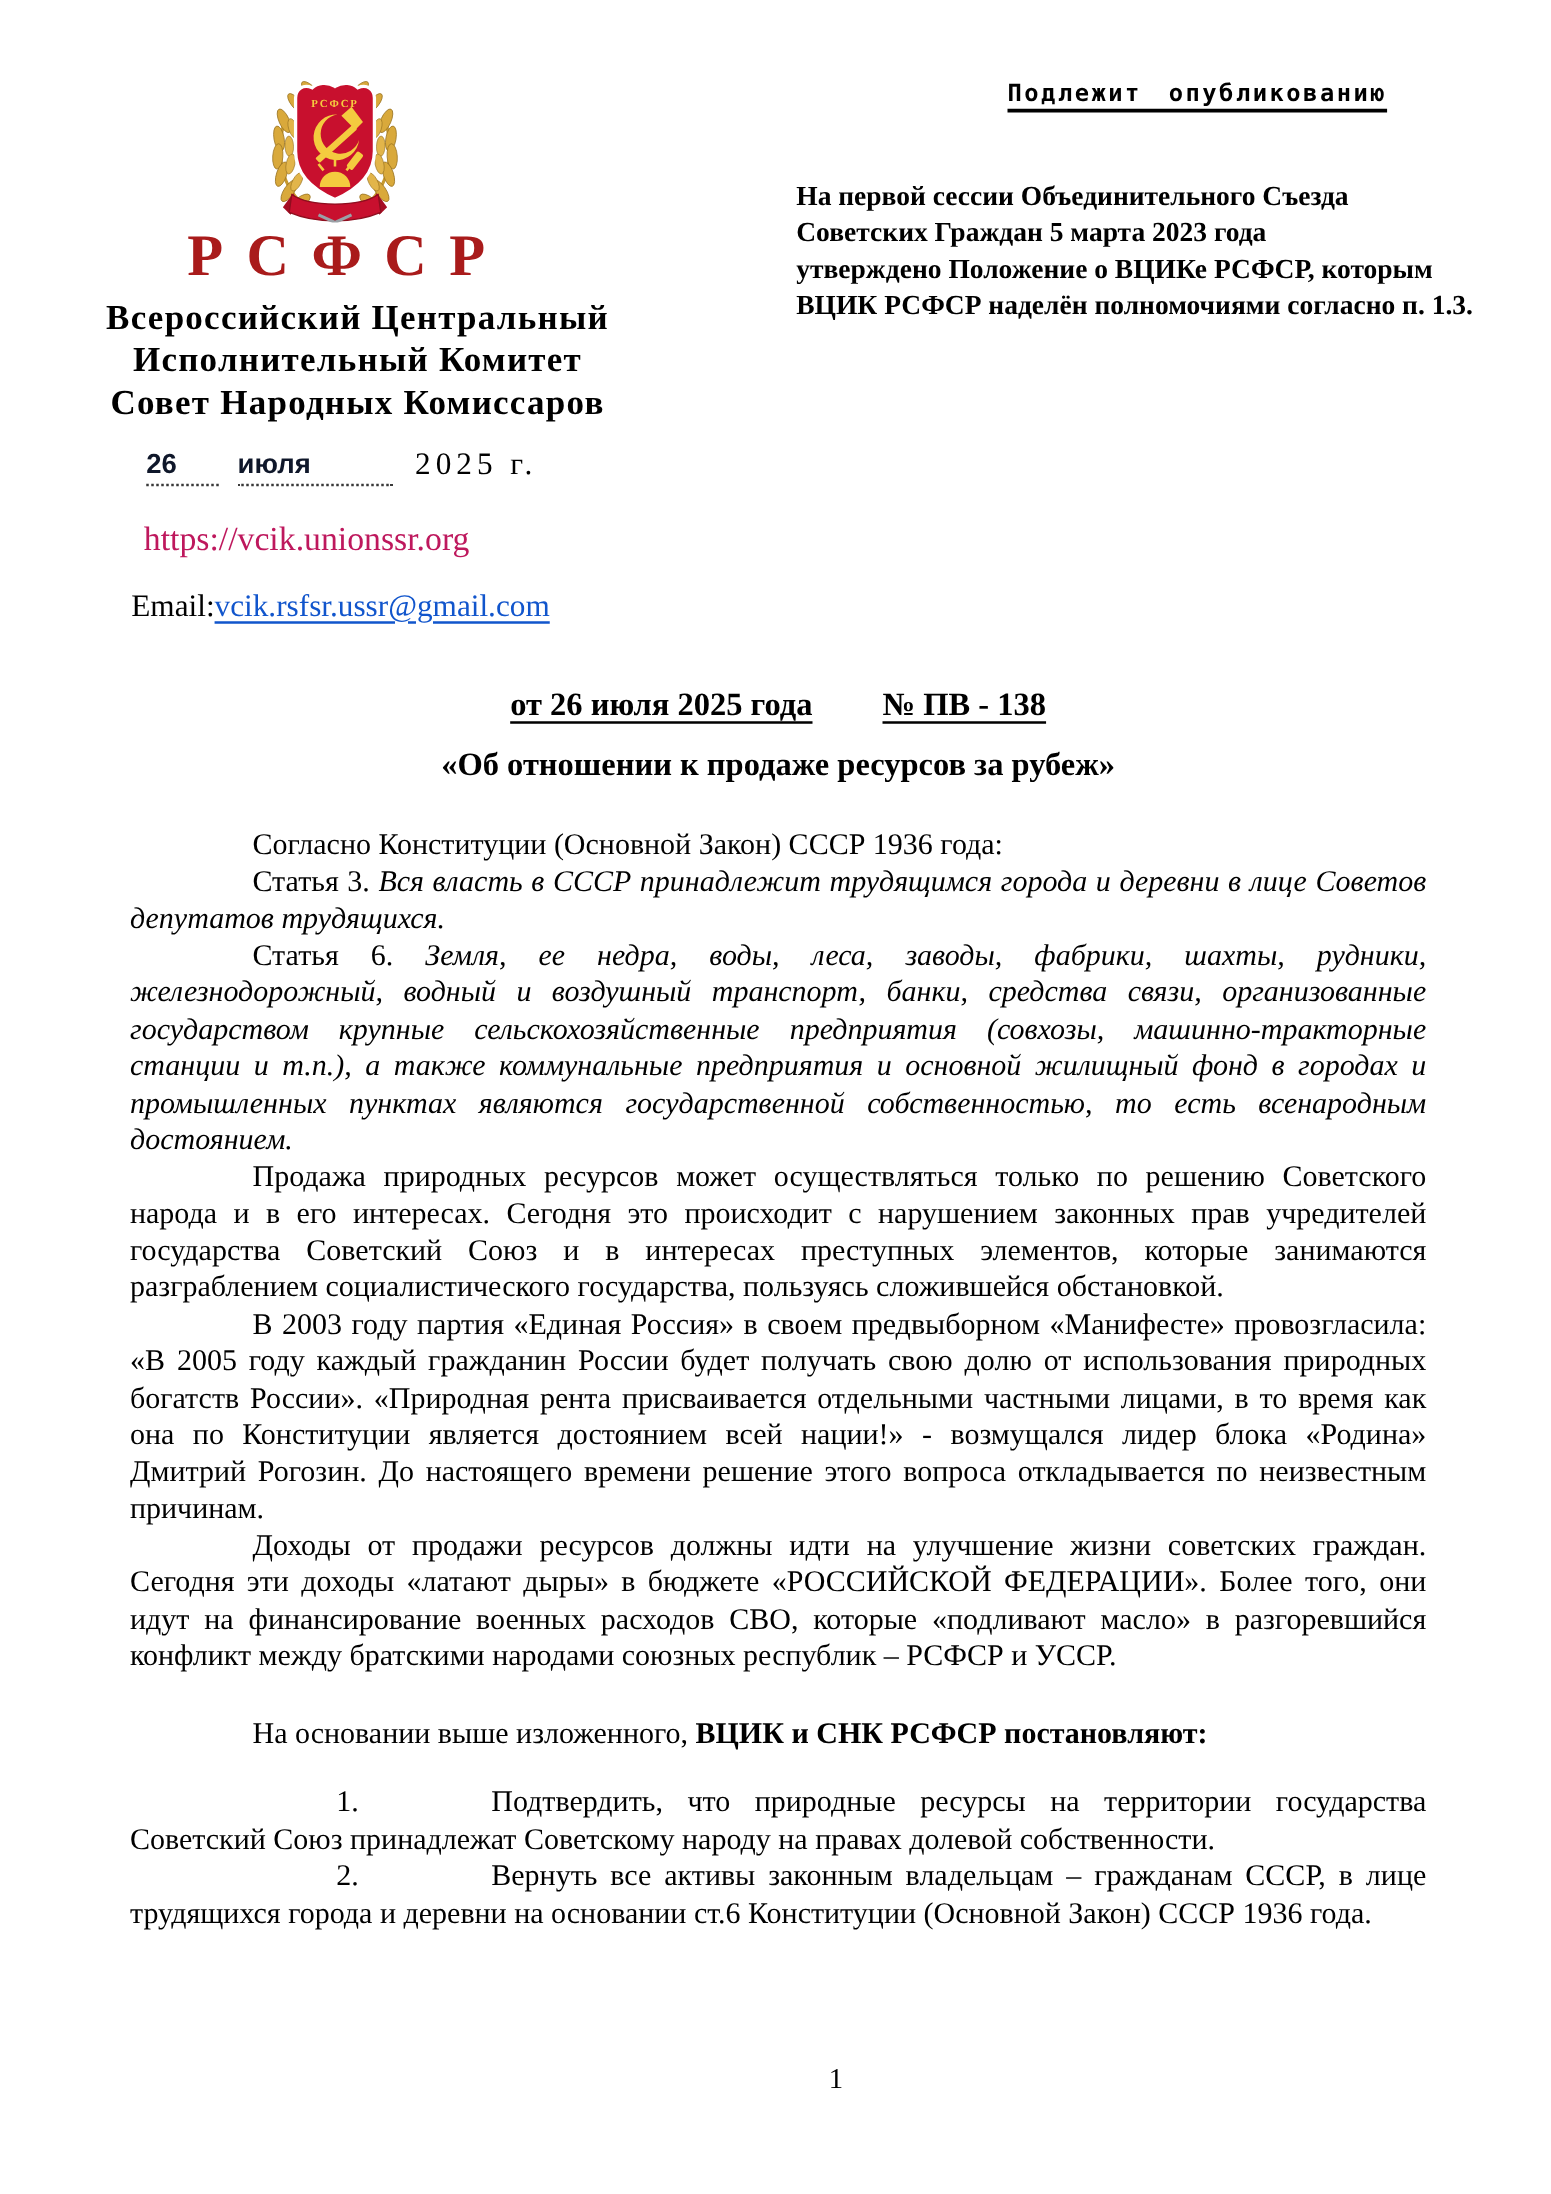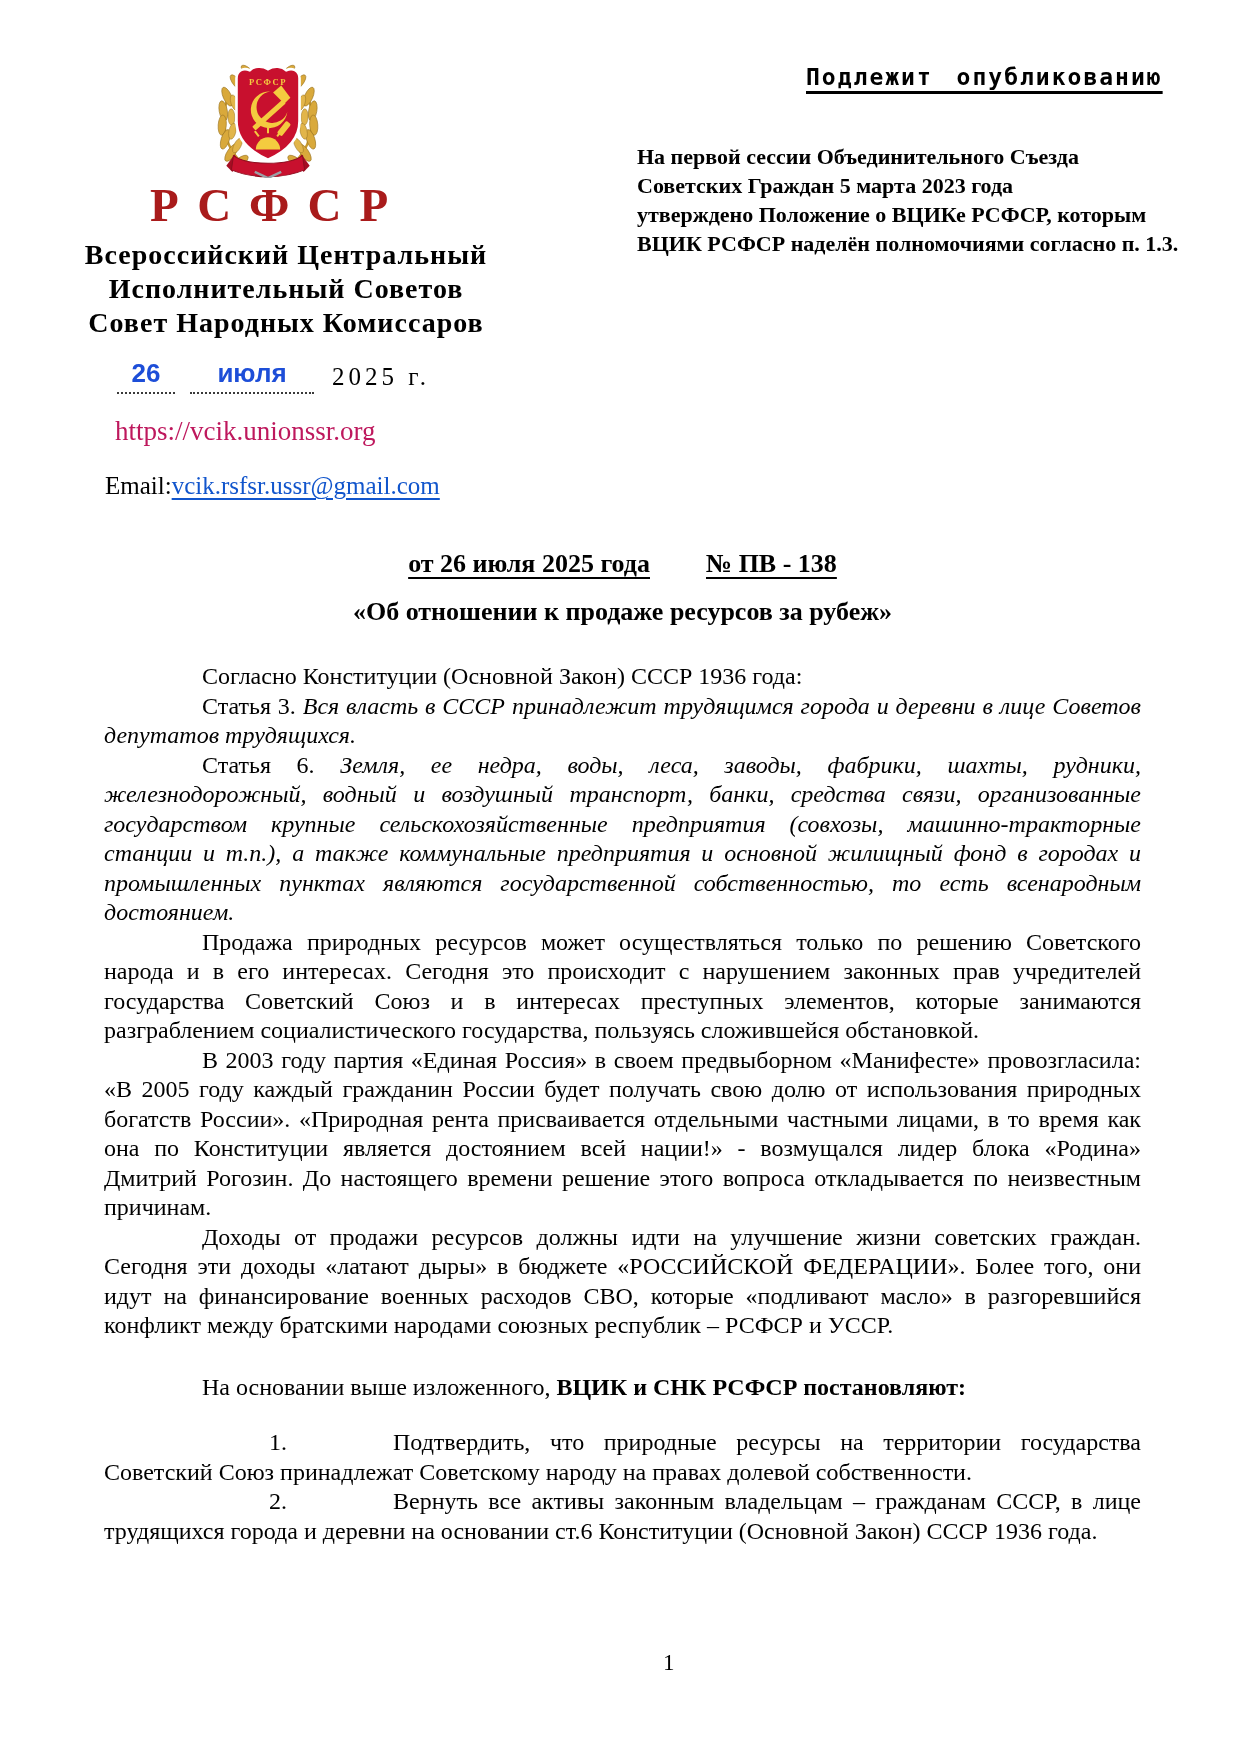--- a/index.html
+++ b/index.html
@@ -9,21 +9,21 @@
     width:1241px; height:1755px;
     background:#ffffff;
     font-family:"Liberation Serif", serif;
     color:#000;
     overflow:hidden;
   }
   
   .stamp {
     position:absolute; left:806px; top:64px;
     font-family:"DejaVu Sans Mono", monospace;
-    font-weight:bold; font-size:23px;
+    font-weight:bold; font-size:19px;
     letter-spacing:2px; word-spacing:8px;
     text-decoration:underline;
     text-decoration-thickness:2.5px;
     text-underline-offset:6px;
     white-space:nowrap;
   }
   
   .note {
     position:absolute; left:637px; top:142px; width:520px;
     font-weight:bold; font-size:22px; line-height:29px;
@@ -38,22 +38,22 @@
     color:#A91B1B; white-space:nowrap;
   }
   .org {
     position:absolute; left:66px; top:238px; width:440px;
     text-align:center; font-weight:bold; font-size:28px;
     line-height:34px; letter-spacing:1px;
   }
   .date-row { position:absolute; left:117px; top:358px; display:flex; align-items:flex-end; }
   .fill {
     font-family:"Liberation Sans", sans-serif;
-    font-weight:bold; font-size:26px; color:#1d4ed8;
-    text-align:center; border-bottom:2px dotted #3a3a3a; padding-bottom:3px;
+    font-weight:bold; font-size:22px; color:#0f172a;
+    text-align:left; border-bottom:2px dotted #3a3a3a; padding-bottom:3px;
   }
   .fill-day { width:58px; }
   .fill-month { width:124px; margin-left:15px; }
   .year { margin-left:18px; font-size:25px; letter-spacing:4px; padding-bottom:3px; }
   .website {
     position:absolute; left:115px; top:416px;
     font-size:27px; color:#be185d; text-decoration:none;
   }
   .email-row { position:absolute; left:105px; top:472px; font-size:25px; }
   .email-label { font-weight:normal; }
@@ -137,21 +137,21 @@
       <path d="M21 96 C 35 106 75 106 89 96 L91 110 C 70 119 40 119 19 110 Z" fill="#C8102E" stroke="#8E0E1F" stroke-width="1"></path>
       <line x1="42" y1="112" x2="55" y2="118" stroke="#9aa0a6" stroke-width="2.4"></line>
       <line x1="68" y1="112" x2="55" y2="118" stroke="#9aa0a6" stroke-width="2.4"></line>
     </g>
   </svg>
 
   <div class="abbr">РСФСР</div>
 
   <div class="org">
     <div>Всероссийский Центральный</div>
-    <div>Исполнительный Советов</div>
+    <div>Исполнительный Комитет</div>
     <div>Совет Народных Комиссаров</div>
   </div>
 
   <div class="date-row">
     <div class="fill fill-day">26</div>
     <div class="fill fill-month">июля</div>
     <div class="year">2025 г.</div>
   </div>
 
   <a class="website">https://vcik.unionssr.org</a>

